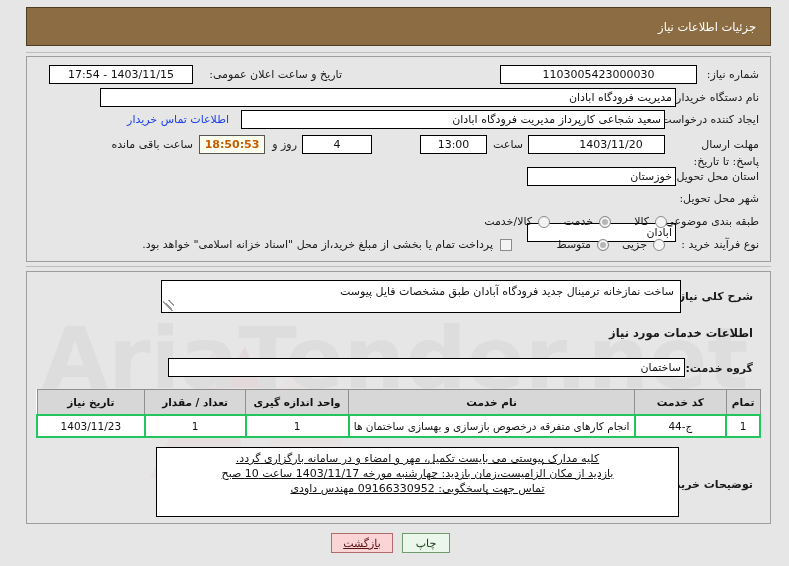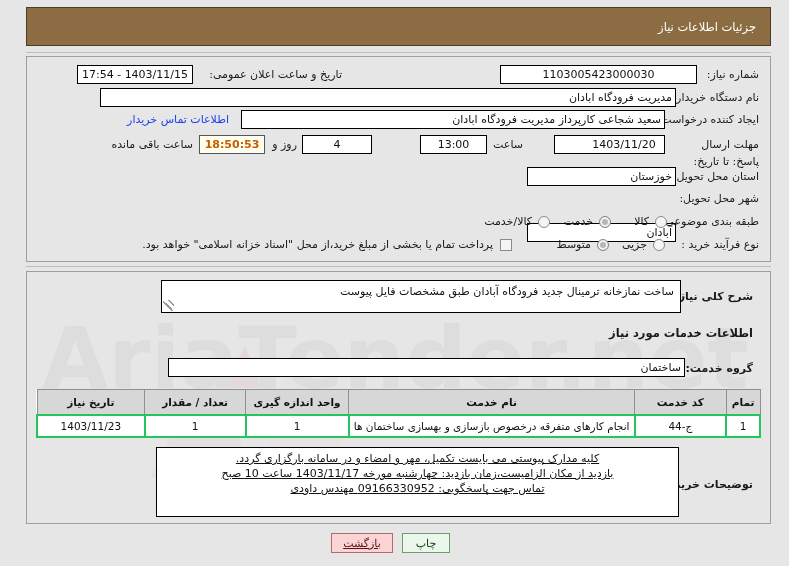--- a/index.html
+++ b/index.html
@@ -207,31 +207,31 @@
 
   <div class="hr-gap" style="top:52px"></div>
   <div class="hr-gap" style="top:266px"></div>
 
   <div class="panel" id="panel-top"></div>
 
   <div class="lbl" style="right:30px; top:68px;">شماره نیاز:</div>
   <div class="fld" style="right:92px; top:65px; width:197px;">1103005423000030</div>
 
   <div class="lbl" style="right:447px; top:68px;">تاریخ و ساعت اعلان عمومی:</div>
-  <div class="fld" style="right:596px; top:65px; width:116px;">1403/11/15 - 17:54</div>
+  <div class="fld" style="right:596px; top:65px; width:144px;">1403/11/15 - 17:54</div>
 
   <div class="lbl" style="right:30px; top:91px;">نام دستگاه خریدار:</div>
   <div class="fld r" style="right:113px; top:88px; width:576px;">مدیریت فرودگاه ابادان</div>
 
   <div class="lbl" style="right:30px; top:113px;">ایجاد کننده درخواست:</div>
   <div class="fld r" style="right:124px; top:110px; width:424px;">سعید شجاعی کارپرداز مدیریت فرودگاه ابادان</div>
   <a class="link" style="right:560px; top:113px;">اطلاعات تماس خریدار</a>
 
   <div class="lbl" style="right:30px; top:136px; width:80px; text-align:right; white-space:normal; line-height:17px;">مهلت ارسال پاسخ: تا تاریخ:</div>
-  <div class="fld" style="right:124px; top:135px; width:111px;padding-left:32px;">1403/11/20</div>
+  <div class="fld" style="right:124px; top:135px; width:137px;padding-left:32px;">1403/11/20</div>
   <div class="lbl" style="right:266px; top:138px;">ساعت</div>
   <div class="fld" style="right:302px; top:135px; width:67px;">13:00</div>
   <div class="fld" style="right:417px; top:135px; width:70px;">4</div>
   <div class="lbl" style="right:492px; top:138px;">روز و</div>
   <div class="fld countdown" style="right:524px; top:135px; width:66px;">18:50:53</div>
   <div class="lbl" style="right:596px; top:138px;">ساعت باقی مانده</div>
 
   <div class="lbl" style="right:30px; top:170px;">استان محل تحویل:</div>
   <div class="fld r" style="right:113px; top:167px; width:149px;">خوزستان</div>
 

